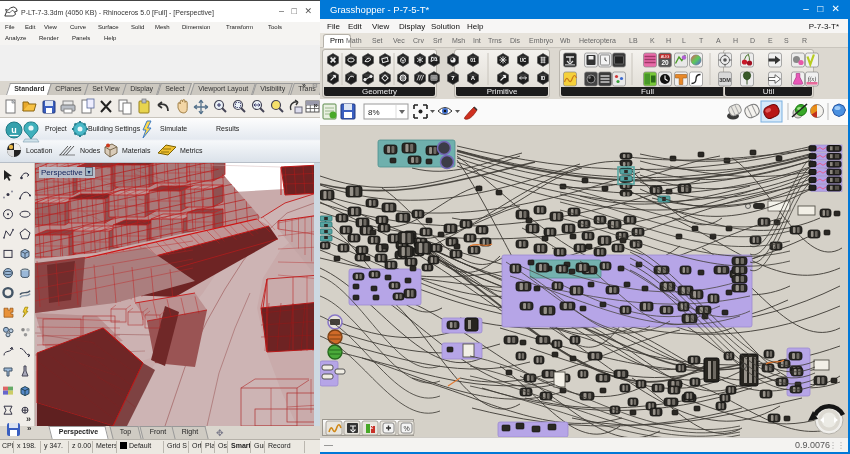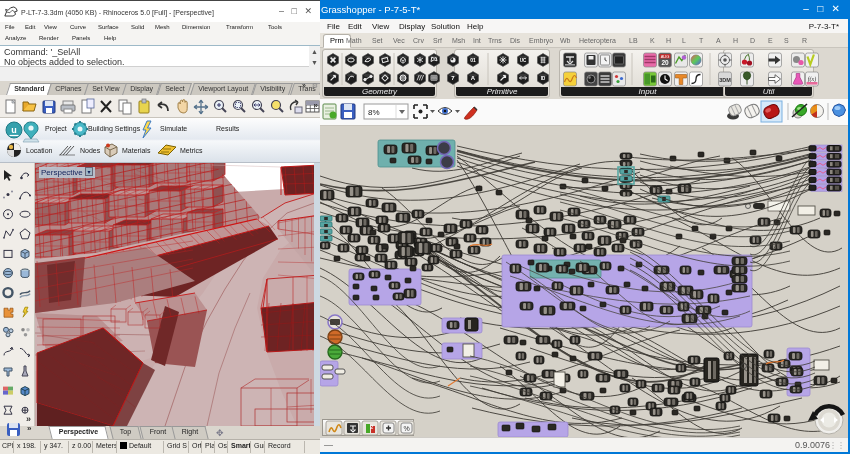--- a/index.html
+++ b/index.html
@@ -28,28 +28,28 @@
 #vp-label { position:absolute; left:4px; top:4px; font-size:8px; color:#12225a; background:rgba(185,200,212,0.9); padding:0 2px; height:11px; line-height:11px; }
 #vp-tabs { position:absolute; left:0; top:426px; width:320px; height:13px; background:#dad6ce; font-size:7px; color:#222; }
 #vp-tabs .t { position:absolute; top:0px; height:13px; padding:1px 8px; border:1px solid #999; border-bottom:none; background:#cfcbc3; transform:skewX(14deg); }
 #vp-tabs .t span { display:inline-block; transform:skewX(-14deg); }
 #vp-tabs .t.act { background:#fff; font-weight:bold; }
 #rh-status { position:absolute; left:0; top:439px; width:320px; height:15px; background:#ece9e2; border-top:1px solid #b5b1a9; font-size:7px; color:#222; }
 #rh-status .c { position:absolute; top:1px; height:12px; border-right:1px solid #bbb7af; padding:1px 2px 0 2px; white-space:nowrap; overflow:hidden; }
 
 #gh { position:absolute; left:320px; top:0; width:530px; height:454px; background:#f0f0f0; border-right:2px solid #0078d7; border-bottom:2px solid #0078d7; }
 #gh-title { position:absolute; left:0; top:0; width:528px; height:19px; background:#0078d7; color:#fff; font-size:9.5px; }
-#gh-title .ttl { position:absolute; left:1px; top:4px; }
+#gh-title .ttl { position:absolute; left:10px; top:4px; }
 #gh-title .btns { position:absolute; right:8px; top:3px; font-size:10px; }
 #gh-menu { position:absolute; left:0; top:19px; width:528px; height:14px; background:#f7f6f5; font-size:8px; color:#111; }
 #gh-tabs { position:absolute; left:0; top:33px; width:528px; height:15px; background:#e7e3db; border-bottom:1px solid #c9c5bd; font-size:7px; color:#666; }
 #gh-tabs .t { position:absolute; top:4px; }
 #gh-tabs .act { background:#fff; border:1px solid #b5b1a9; border-bottom:1px solid #fff; border-radius:3px 3px 0 0; padding:1px 6px 2px 6px; top:1px; color:#000; font-size:7.5px; }
 #gh-panels { position:absolute; left:0; top:48px; width:528px; height:51px; background:#dcd8d0; }
-.pgroup { position:absolute; top:1px; height:49px; background:linear-gradient(#f4f2ee,#dedad2); border:1px solid #b9b5ad; border-radius:3px;font-style:italic; }
+.pgroup { position:absolute; top:1px; height:49px; background:linear-gradient(#f4f2ee,#dedad2); border:1px solid #b9b5ad; border-radius:3px; }
 .pgroup .glabel { position:absolute; left:1px; right:1px; bottom:1px; height:9px; background:#1c1c1c; color:#eee; border-radius:0 0 2px 2px; font-size:8px; text-align:center; line-height:9px; }
 #gh-toolbar { position:absolute; left:0; top:99px; width:528px; height:27px; background:#fafafa; border-bottom:1px solid #c9c5bd; }
 #gh-canvas { position:absolute; left:0; top:126px; width:528px; height:311px; background:#d5d1c8; overflow:hidden; }
 #gh-cbar { position:absolute; left:2px; top:293px; width:92px; height:17px; background:linear-gradient(#fcfcfc,#dcd8d0); border:1px solid #9a968e; }
 #gh-status { position:absolute; left:0; top:437px; width:528px; height:15px; background:#f4f3f1; border-top:1px solid #d0cdc8; font-size:9px; color:#666; }
 </style>
 </head>
 <body>
 <div id="stage">
 
@@ -70,23 +70,20 @@
     <span class="abs" style="left:98px;top:2px">Surface</span>
     <span class="abs" style="left:131px;top:2px">Solid</span>
     <span class="abs" style="left:155px;top:2px">Mesh</span>
     <span class="abs" style="left:182px;top:2px">Dimension</span>
     <span class="abs" style="left:226px;top:2px">Transform</span>
     <span class="abs" style="left:268px;top:2px">Tools</span>
     <span class="abs" style="left:5px;top:13px">Analyze</span>
     <span class="abs" style="left:39px;top:13px">Render</span>
     <span class="abs" style="left:72px;top:13px">Panels</span>
     <span class="abs" style="left:104px;top:13px">Help</span>
-  </div>
-  <div id="rh-hist">Command: '_SelAll<br>No objects added to selection.
-    <div class="sb">▲<br>▼</div>
   </div>
   <div id="rh-tabs">
     <div class="t act" style="left:8px"><span>Standard</span></div>
     <div class="t" style="left:49px"><span>CPlanes</span></div>
     <div class="t" style="left:86px"><span>Set View</span></div>
     <div class="t" style="left:124px"><span>Display</span></div>
     <div class="t" style="left:159px"><span>Select</span></div>
     <div class="t" style="left:192px"><span>Viewport Layout</span></div>
     <div class="t" style="left:254px"><span>Visibility</span></div>
     <div class="t" style="left:292px"><span>Trans</span></div>
@@ -885,21 +882,21 @@
           <span class="t" style="left:482px">R</span>
   </div>
   <div id="gh-panels">
     <div class="pgroup" style="left:2px;width:115px">
             <div class="glabel">Geometry</div>
           </div>
     <div class="pgroup" style="left:134px;width:96px">
             <div class="glabel">Primitive</div>
           </div>
     <div class="pgroup" style="left:239px;width:177px">
-            <div class="glabel">Input</div>
+            <div class="glabel">Full</div>
           </div>
     <div class="pgroup" style="left:403px;width:91px">
             <div class="glabel">Util</div>
           </div>
     <svg id="panelicons" class="abs" style="left:0;top:0" width="528" height="51" viewBox="0 0 528 51">
             <polygon points="18.5,15.2 13.0,18.4 7.5,15.2 7.5,8.8 13.0,5.6 18.5,8.8" fill="#1d1d1d" stroke="#555" stroke-width="0.7"></polygon>
             <path d="M8.5 9.4 A6.4 6.4 0 0 1 17.5 9.4 L13.0 12.0 Z" fill="#3e3e3e" opacity="0.8"></path>
             <g stroke="#ececec" stroke-width="1.0" fill="none">
               <path d="M10.6 9.6 L15.4 14.4 M15.4 9.6 L10.6 14.4" stroke-width="1.6"></path>
             </g>

